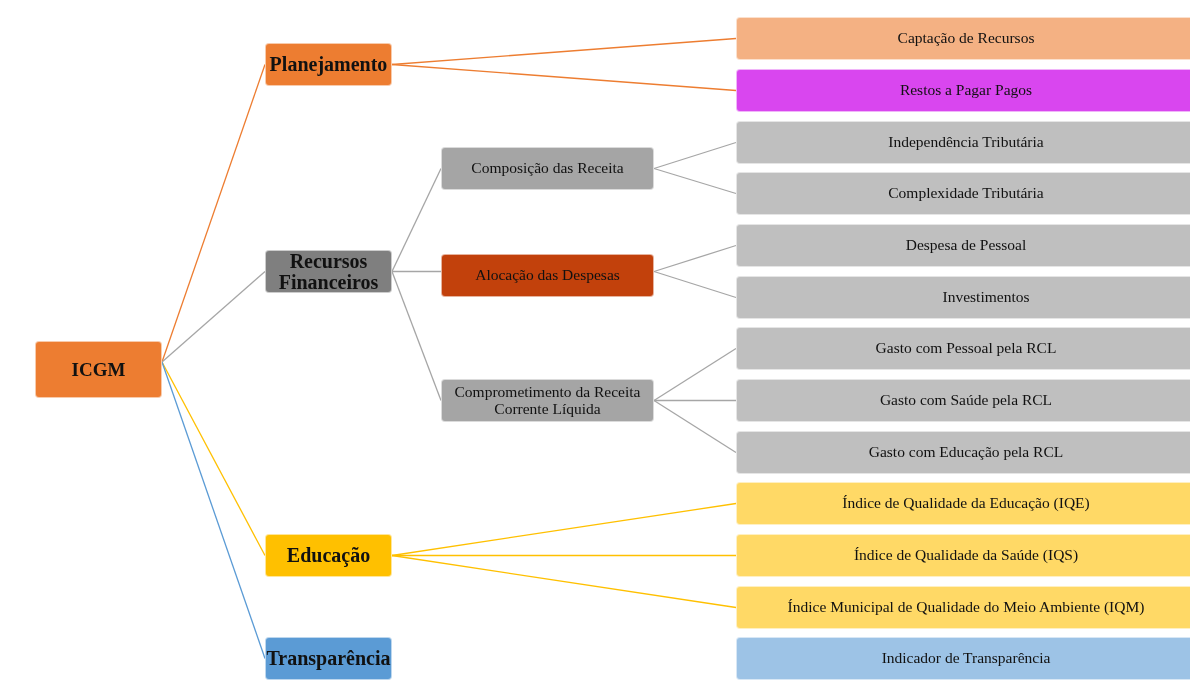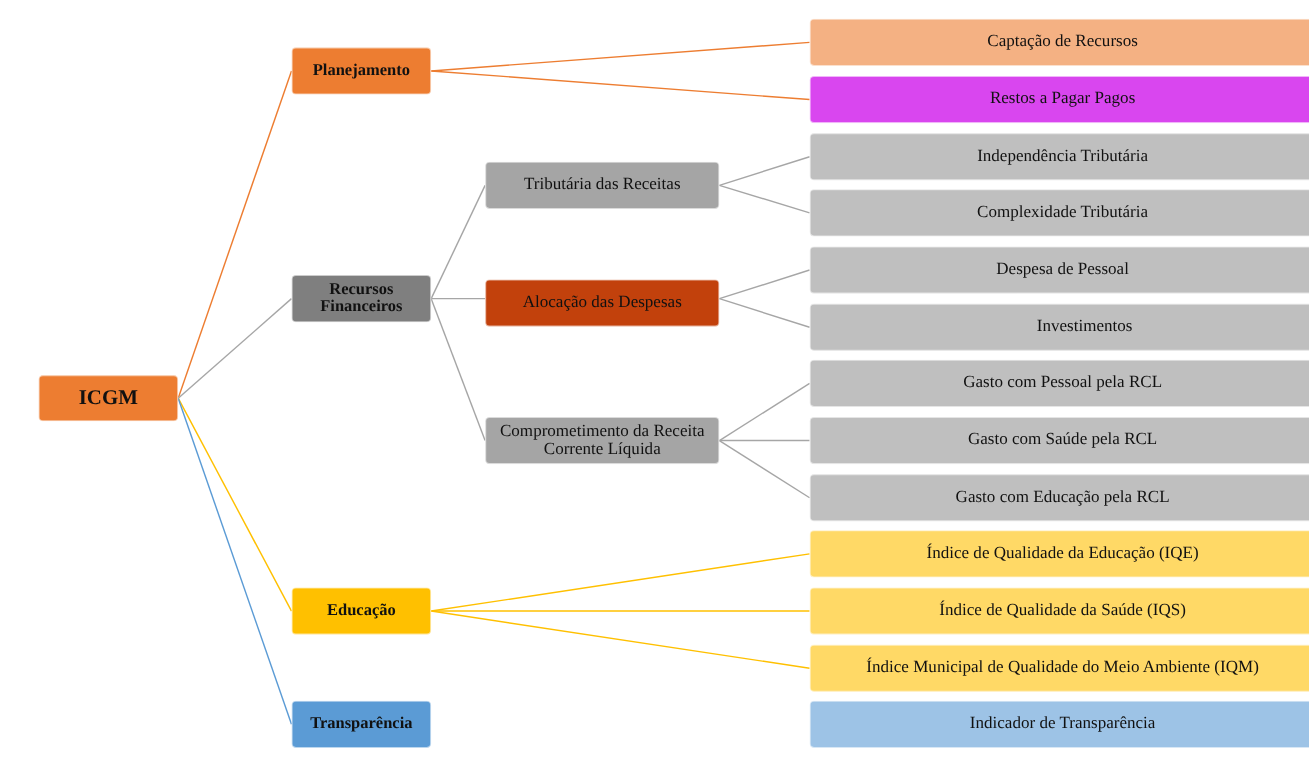--- a/index.html
+++ b/index.html
@@ -2,22 +2,22 @@
 <html><head>
 <meta charset="utf-8">
 <style>
   html, body { margin: 0; padding: 0; background: #ffffff; }
   body { width: 1190px; height: 693px; position: relative; overflow: hidden;
          font-family: "Liberation Serif", serif; }
   #lines { position: absolute; left: 0; top: 0; width: 1190px; height: 693px; }
   .node { position: absolute; box-sizing: border-box; border-radius: 4px;
           display: flex; align-items: center; justify-content: center; text-align: center;
           color: #111; line-height: 1.05; border: 1px solid rgba(255,255,255,0.6); }
-  .root { left: 35px; top: 341px; width: 127px; height: 42px; font-weight: bold; font-size: 19px; }
-  .l1 { left: 265px; width: 127px; height: 43px; font-weight: bold; font-size: 15px; }
+  .root { left: 35px; top: 341px; width: 127px; height: 57px; font-weight: bold; font-size: 19px; }
+  .l1 { left: 265px; width: 127px; height: 43px; font-weight: bold; font-size: 20px; }
   .l2 { left: 441px; width: 213px; height: 43px; font-size: 15.5px; }
   .l3 { left: 736px; width: 460px; height: 43px; font-size: 15.5px; }
 </style>
 </head>
 <body>
 
 <svg id="lines">
     <line x1="162" y1="362" x2="265" y2="64.5" stroke="#ED7D31" stroke-width="1.3"></line>
     <line x1="162" y1="362" x2="265" y2="271.5" stroke="#A6A6A6" stroke-width="1.3"></line>
     <line x1="162" y1="362" x2="265" y2="555.5" stroke="#FFC000" stroke-width="1.3"></line>
@@ -39,21 +39,21 @@
     <line x1="392" y1="555.5" x2="736" y2="607.5" stroke="#FFC000" stroke-width="1.3"></line>
   </svg>
 
 <div class="node root" id="n-root" style="background:#ED7D31;">ICGM</div>
 
 <div class="node l1" id="n-plan" style="top:43px;background:#ED7D31;">Planejamento</div>
 <div class="node l1" id="n-rec" style="top:250px;background:#7F7F7F;padding:0 20px;">Recursos Financeiros</div>
 <div class="node l1" id="n-serv" style="top:534px;background:#FFC000;">Educação</div>
 <div class="node l1" id="n-transp" style="top:637px;background:#5B9BD5;">Transparência</div>
 
-<div class="node l2" id="n-comp" style="top:147px;background:#A5A5A5;">Tributária das Receitas</div>
+<div class="node l2" id="n-comp" style="top:147px;background:#A5A5A5;">Composição das Receita</div>
 <div class="node l2" id="n-aloc" style="top:254px;background:#c2410c;">Alocação das Despesas</div>
 <div class="node l2" id="n-rcl" style="top:379px;background:#A5A5A5;padding:0 2px;">Comprometimento da Receita Corrente Líquida</div>
 
 <div class="node l3" id="l3-0" style="top:17px;background:#F4B183;">Captação de Recursos</div>
 <div class="node l3" id="l3-1" style="top:69px;background:#d946ef;">Restos a Pagar Pagos</div>
 <div class="node l3" id="l3-2" style="top:121px;background:#BFBFBF;">Independência Tributária</div>
 <div class="node l3" id="l3-3" style="top:172px;background:#BFBFBF;">Complexidade Tributária</div>
 <div class="node l3" id="l3-4" style="top:224px;background:#BFBFBF;">Despesa de Pessoal</div>
 <div class="node l3" id="l3-5" style="top:276px;background:#BFBFBF;padding-left:40px;">Investimentos</div>
 <div class="node l3" id="l3-6" style="top:327px;background:#BFBFBF;">Gasto com Pessoal pela RCL</div>

